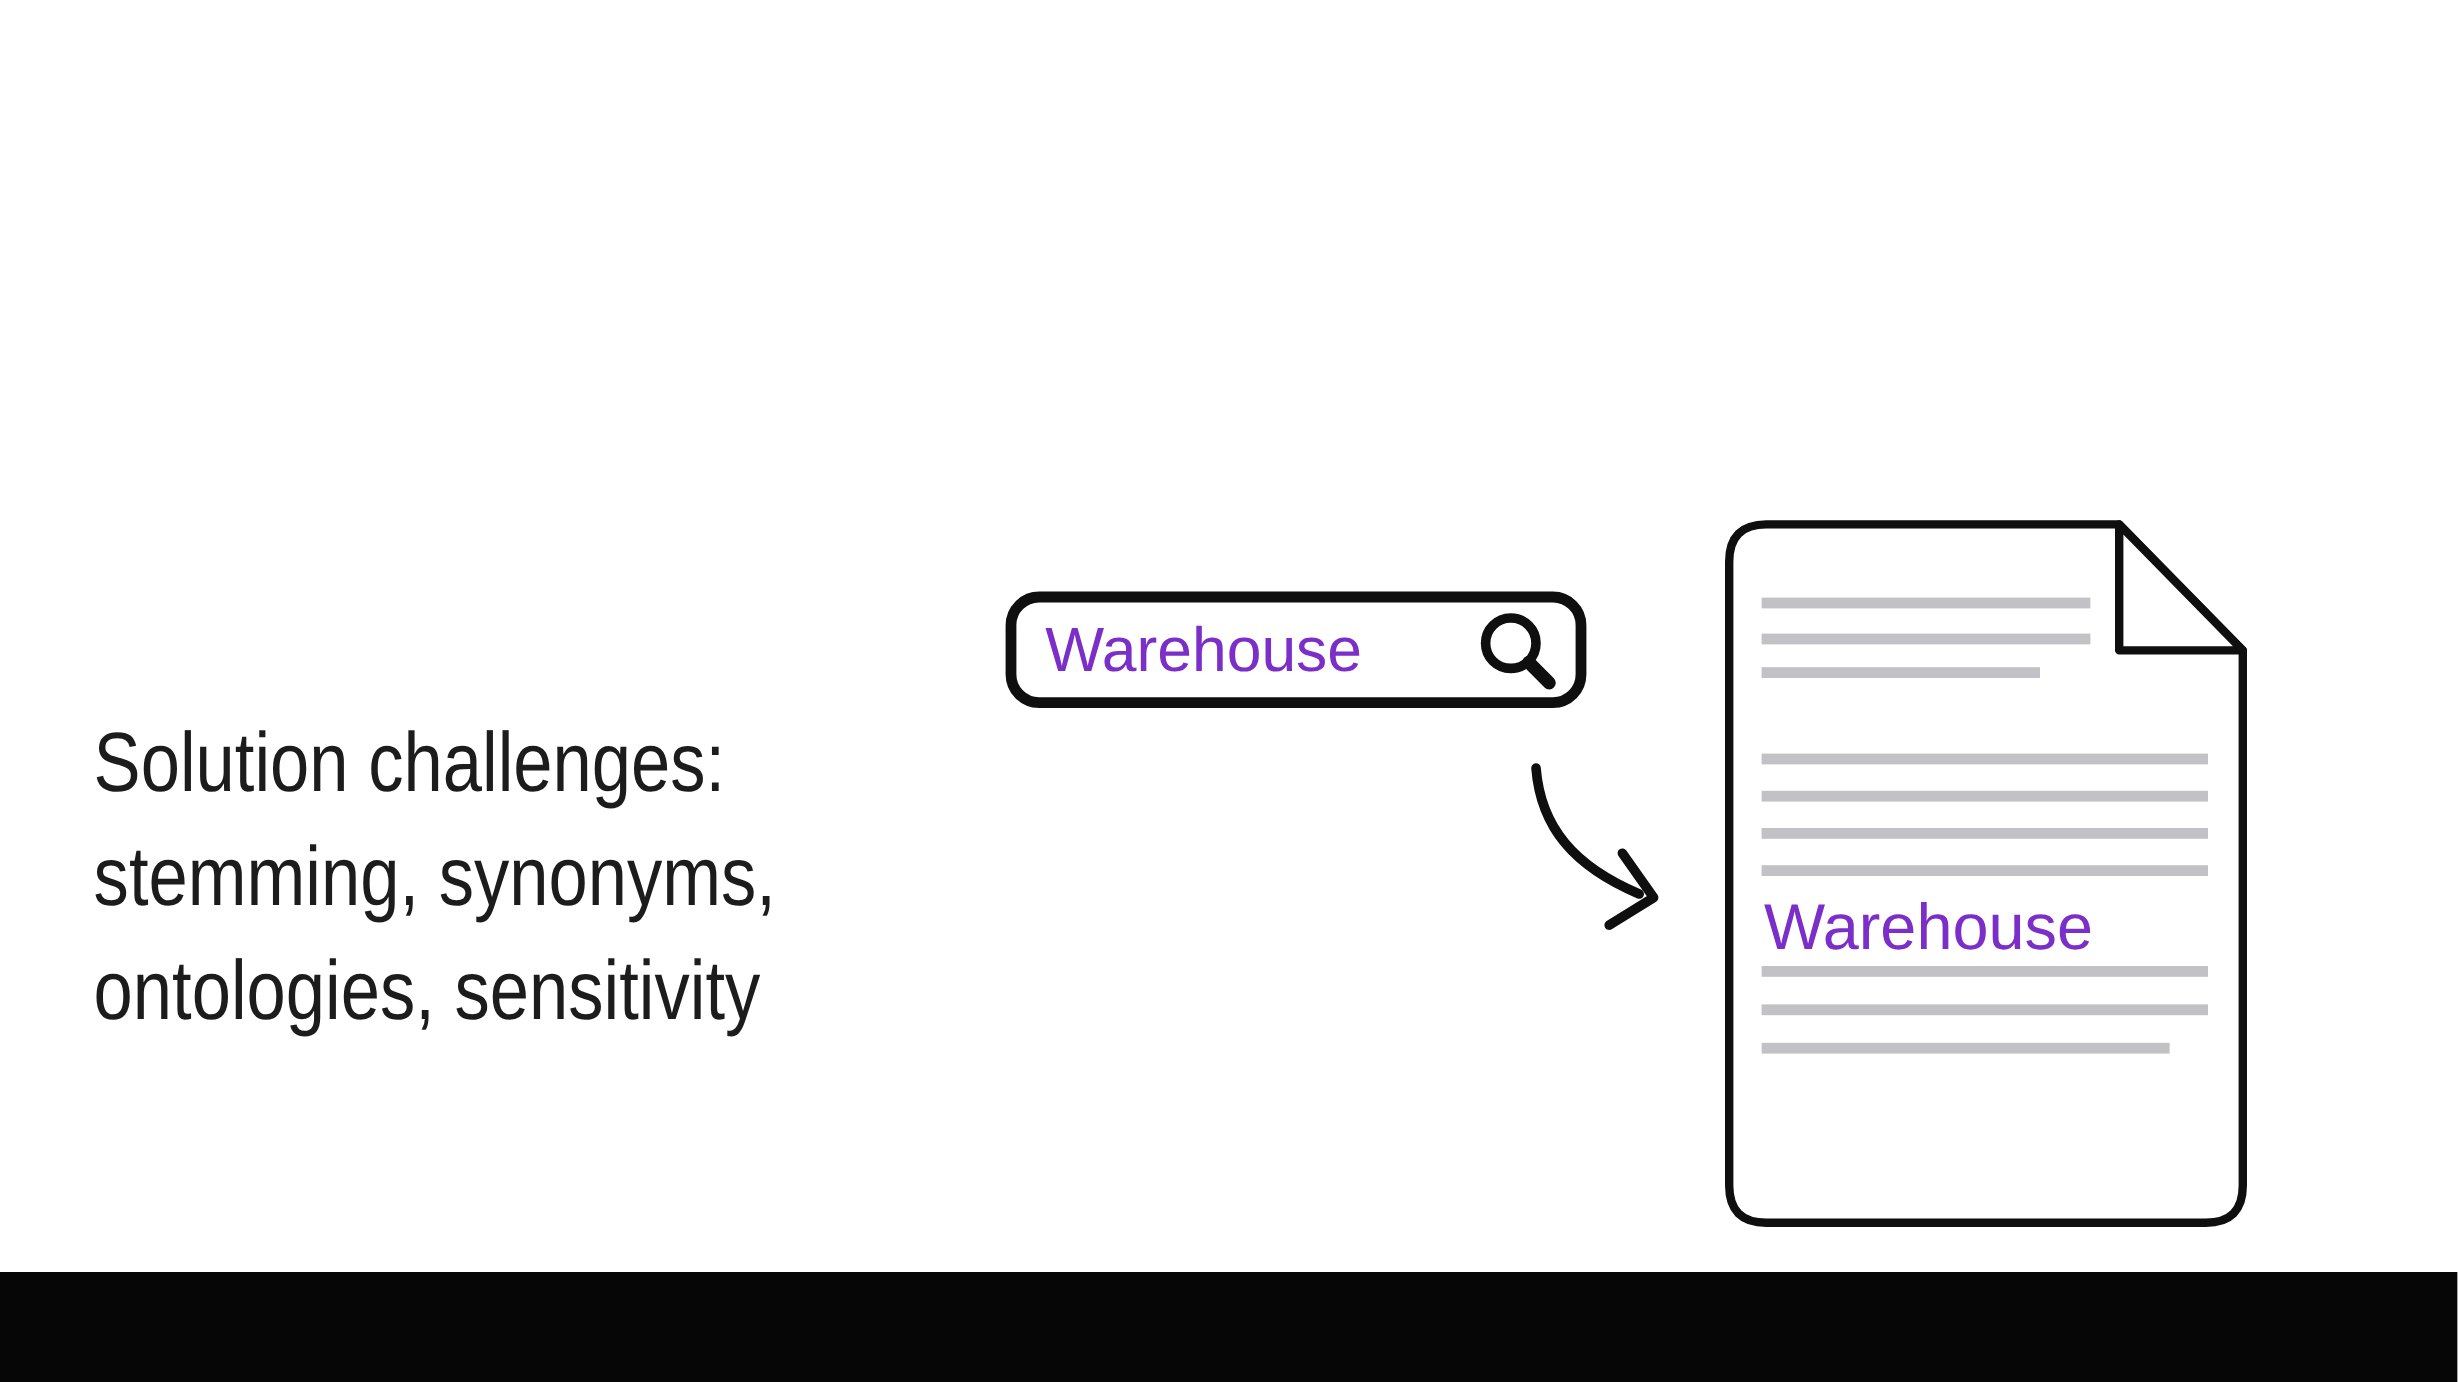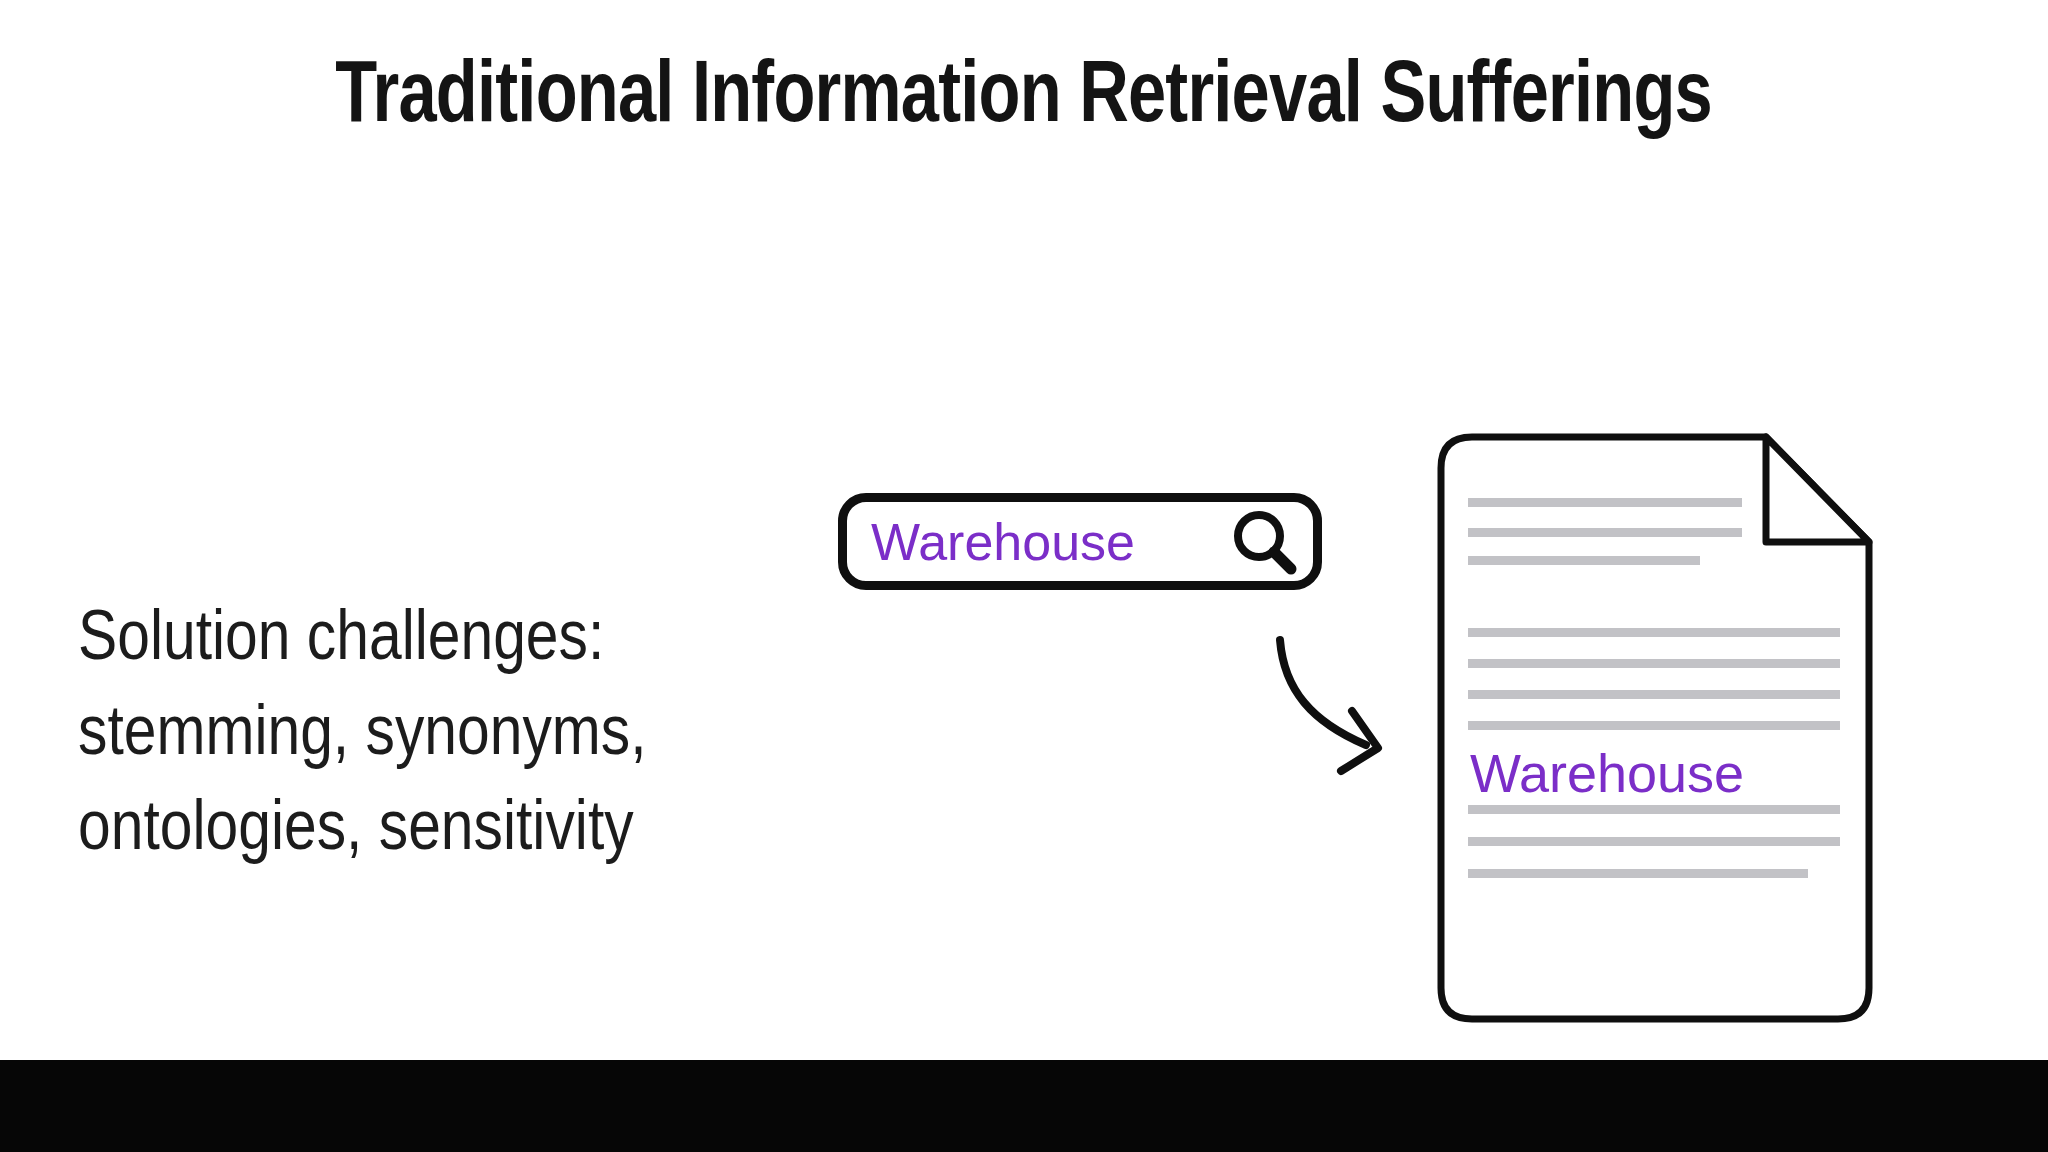--- a/index.html
+++ b/index.html
@@ -56,23 +56,20 @@
   .footer{
     position:absolute;left:0;top:1060px;width:2048px;height:92px;
     background:#060606;
   }
 </style>
 </head>
 <body>
 
 <div class="slide">
 
-  <div class="title">
-    <span>Traditional Information Retrieval Sufferings</span>
-  </div>
 
   <div class="body-text">
     <div>Solution challenges:</div>
     <div>stemming, synonyms,</div>
     <div>ontologies, sensitivity</div>
   </div>
 
   <div class="search-box">
     <span class="search-query">Warehouse</span>
     <svg class="magnifier" width="72" height="72" viewBox="0 0 72 72">

